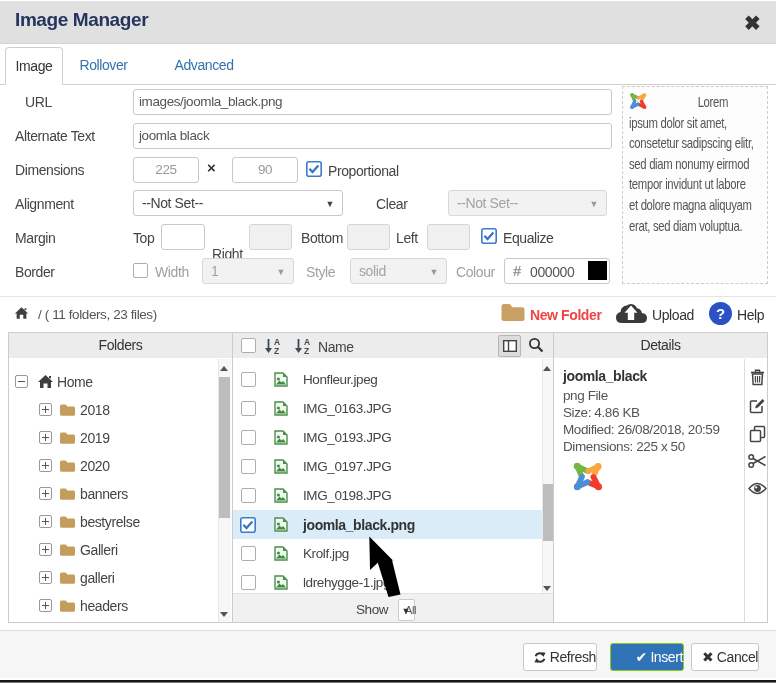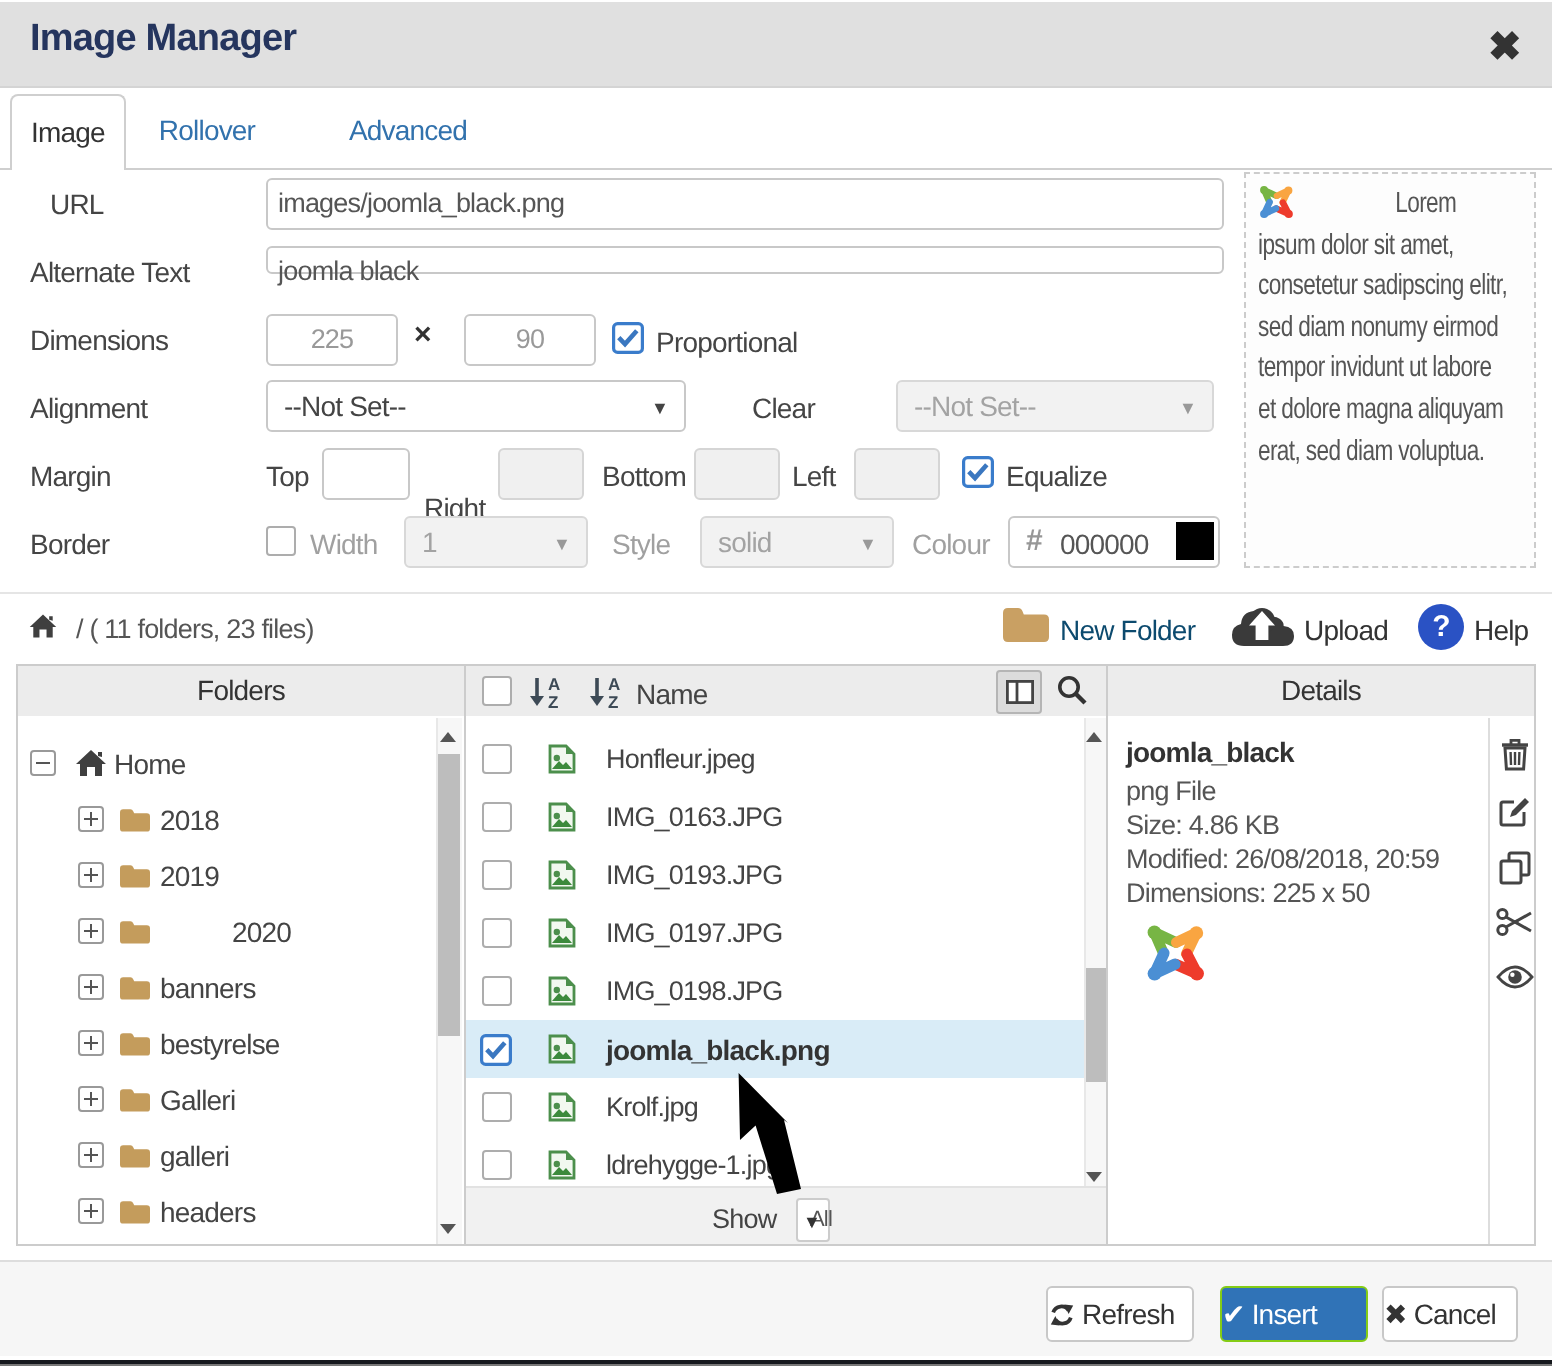--- a/index.html
+++ b/index.html
@@ -29,21 +29,21 @@
 .dislbl { color:#a0a0a0; }
 
 .phead { top:332px; height:27px; background:#ececec; border:1px solid #cccccc; font-size:14px; color:#333;
   text-align:center; line-height:25px; }
 .pbody { top:358px; background:#fff; border:1px solid #ccc; border-top:none; }
 
 #footer { left:0; top:630px; width:776px; height:48px; background:#f6f6f6; border-top:1px solid #ddd; }
 #blackline { left:0; top:680px; width:776px; height:2px; background:#15181d; }
 #greyline { left:0; top:682px; width:776px; height:1px; background:#777; }
 .btn { height:28px; border:1px solid #c8c8c8; border-radius:3px; background:#fff; font-size:14px; color:#333;
-  text-align:left; }
+  text-align:right; }
 .btnblue { background:#3073b7; border:1px solid #84cc16; color:#fff; }
 
 .trow { position:absolute; font-size:14px; color:#444; }
 .exp { position:absolute; width:13px; height:13px; border:1px solid #999; border-radius:2px; background:#fff; }
 .exp:after { content:""; position:absolute; left:2px; top:5px; width:7px; height:1px; background:#555; }
 .expplus:before { content:""; position:absolute; left:5px; top:2px; width:1px; height:7px; background:#555; }
 .fname { position:absolute; font-size:13.5px; color:#444; }
 .sb { position:absolute; background:#f7f7f7; }
 .sbthumb { position:absolute; background:#bdbdbd; }
 .sbarr { position:absolute; width:0; height:0; }
@@ -63,21 +63,21 @@
 
 <div class="abs lbl" style="left:15px; top:94px;margin-left:10px;">URL</div>
 <div class="abs lbl" style="left:15px; top:128px;">Alternate Text</div>
 <div class="abs lbl" style="left:15px; top:162px;">Dimensions</div>
 <div class="abs lbl" style="left:15px; top:196px;">Alignment</div>
 <div class="abs lbl" style="left:15px; top:230px;">Margin</div>
 <div class="abs lbl" style="left:15px; top:264px;">Border</div>
 
 <div class="abs inp" style="left:133px; top:89px; width:479px; height:26px; line-height:24px;">images/joomla_black.png</div>
 
-<div class="abs inp" style="left:133px; top:123px; width:479px; height:14px; line-height:24px;">joomla black</div>
+<div class="abs inp" style="left:133px; top:123px; width:479px; height:26px; line-height:24px;">joomla black</div>
 
 <div class="abs inp" style="left:133px; top:157px; width:66px; height:26px; line-height:24px; text-align:center; color:#999;">225</div>
 <div class="abs" style="left:207px; top:159px; font-size:15px; color:#333; font-weight:bold;">×</div>
 <div class="abs inp" style="left:232px; top:157px; width:66px; height:26px; line-height:24px; text-align:center; color:#999;">90</div>
 <svg width="16" height="16" viewBox="0 0 16 16" style="position:absolute;left:306px;top:161px;">
     <rect x="0.8" y="0.8" width="14.4" height="14.4" rx="2" fill="#fff" stroke="#3a7ccb" stroke-width="1.6"></rect>
     <path d="M3.4 7.8 L6.5 11 L12.4 4.4" fill="none" stroke="#3a77c0" stroke-width="2.3"></path>
   </svg>
 <div class="abs lbl" style="left:328px; top:163px;">Proportional</div>
 
@@ -125,21 +125,21 @@
 <span style="display:inline-block; width:88px;"></span>Lorem<br>ipsum dolor sit amet,<br>consetetur sadipscing elitr,<br>sed diam nonumy eirmod<br>tempor invidunt ut labore<br>et dolore magna aliquyam<br>erat, sed diam voluptua.</div>
 
 <div class="abs" style="left:0; top:296px; width:776px; height:1px; background:#e5e5e5;"></div>
 <svg class="abs" style="left:14px;top:306px;" width="15" height="14" viewBox="0 0 17 15">
     <path d="M8.5 1 L16 8 L14 8 L14 14 L10.5 14 L10.5 9.5 L6.5 9.5 L6.5 14 L3 14 L3 8 L1 8 Z M12 2 L14 2 L14 4.5 L12 4 Z" fill="#3f3f3f"></path>
   </svg>
 <div class="abs" style="left:38px; top:307px; font-size:13.5px; color:#555;">/ ( 11 folders, 23 files)</div>
 <svg class="abs" style="left:500px;top:302px;" width="26" height="21" viewBox="0 0 26 21">
     <path d="M1.5 4.5 Q1.5 2 4 2 L9 2 Q10.6 2 11.2 3.5 L11.9 5.2 L22 5.2 Q24.5 5.2 24.5 7.7 L24.5 16.5 Q24.5 19 22 19 L4 19 Q1.5 19 1.5 16.5 Z" fill="#c9a063"></path>
   </svg>
-<div class="abs" style="left:530px; top:307px; font-size:14px; color:#0c4a6e;">New Folder</div>
+<div class="abs" style="left:530px; top:307px; font-size:14px; color:#ef4444;font-weight:bold;">New Folder</div>
 <svg class="abs" style="left:613px;top:301px;" width="37" height="23" viewBox="0 0 37 23">
 <path d="M9 22 Q3 22 3 16.5 Q3 12 7.5 11 Q8 5 14 4.5 Q19 4 21.5 8 Q24 6.5 27 8.5 Q29 10 28.8 12 Q34 12.5 34 17 Q34 22 28.5 22 Z" fill="#3a3a3a"></path>
 <circle cx="18" cy="9.5" r="6.5" fill="#3a3a3a"></circle>
 <path d="M18 4.5 L24.5 11.8 L21.2 11.8 L21.2 19 L14.8 19 L14.8 11.8 L11.5 11.8 Z" fill="#fff"></path>
   </svg>
 <div class="abs" style="left:652px; top:307px; font-size:14px; color:#333;">Upload</div>
 <div class="abs" id="helpicon" style="left:709px; top:302px; width:23px; height:23px; background:#2a52c4; border-radius:50%; color:#fff; font-weight:bold; font-size:15px; text-align:center; line-height:23px;">?</div>
 <div class="abs" style="left:737px; top:307px; font-size:14px; color:#333;">Help</div>
 
 <div class="abs phead" style="left:8px; width:225px;">Folders</div>
@@ -185,21 +185,21 @@
 <div class="trow" style="left:80px; top:402px;">2018</div>
 <div class="exp expplus" style="left:39px; top:431px;"></div>
 <svg width="17" height="14" viewBox="0 0 17 14" style="position:absolute;left:59px;top:431px;">
     <path d="M1 3.2 Q1 1.6 2.6 1.6 L6.2 1.6 Q7.2 1.6 7.6 2.6 L8.1 3.6 L14.4 3.6 Q16 3.6 16 5.2 L16 11.2 Q16 12.8 14.4 12.8 L2.6 12.8 Q1 12.8 1 11.2 Z" fill="#c49c5c"></path>
   </svg>
 <div class="trow" style="left:80px; top:430px;">2019</div>
 <div class="exp expplus" style="left:39px; top:459px;"></div>
 <svg width="17" height="14" viewBox="0 0 17 14" style="position:absolute;left:59px;top:459px;">
     <path d="M1 3.2 Q1 1.6 2.6 1.6 L6.2 1.6 Q7.2 1.6 7.6 2.6 L8.1 3.6 L14.4 3.6 Q16 3.6 16 5.2 L16 11.2 Q16 12.8 14.4 12.8 L2.6 12.8 Q1 12.8 1 11.2 Z" fill="#c49c5c"></path>
   </svg>
-<div class="trow" style="left:80px; top:458px;margin-left:36px;">2020</div>
+<div class="trow" style="left:80px; top:458px;">2020</div>
 <div class="exp expplus" style="left:39px; top:487px;"></div>
 <svg width="17" height="14" viewBox="0 0 17 14" style="position:absolute;left:59px;top:487px;">
     <path d="M1 3.2 Q1 1.6 2.6 1.6 L6.2 1.6 Q7.2 1.6 7.6 2.6 L8.1 3.6 L14.4 3.6 Q16 3.6 16 5.2 L16 11.2 Q16 12.8 14.4 12.8 L2.6 12.8 Q1 12.8 1 11.2 Z" fill="#c49c5c"></path>
   </svg>
 <div class="trow" style="left:80px; top:486px;">banners</div>
 <div class="exp expplus" style="left:39px; top:515px;"></div>
 <svg width="17" height="14" viewBox="0 0 17 14" style="position:absolute;left:59px;top:515px;">
     <path d="M1 3.2 Q1 1.6 2.6 1.6 L6.2 1.6 Q7.2 1.6 7.6 2.6 L8.1 3.6 L14.4 3.6 Q16 3.6 16 5.2 L16 11.2 Q16 12.8 14.4 12.8 L2.6 12.8 Q1 12.8 1 11.2 Z" fill="#c49c5c"></path>
   </svg>
 <div class="trow" style="left:80px; top:514px;">bestyrelse</div>

